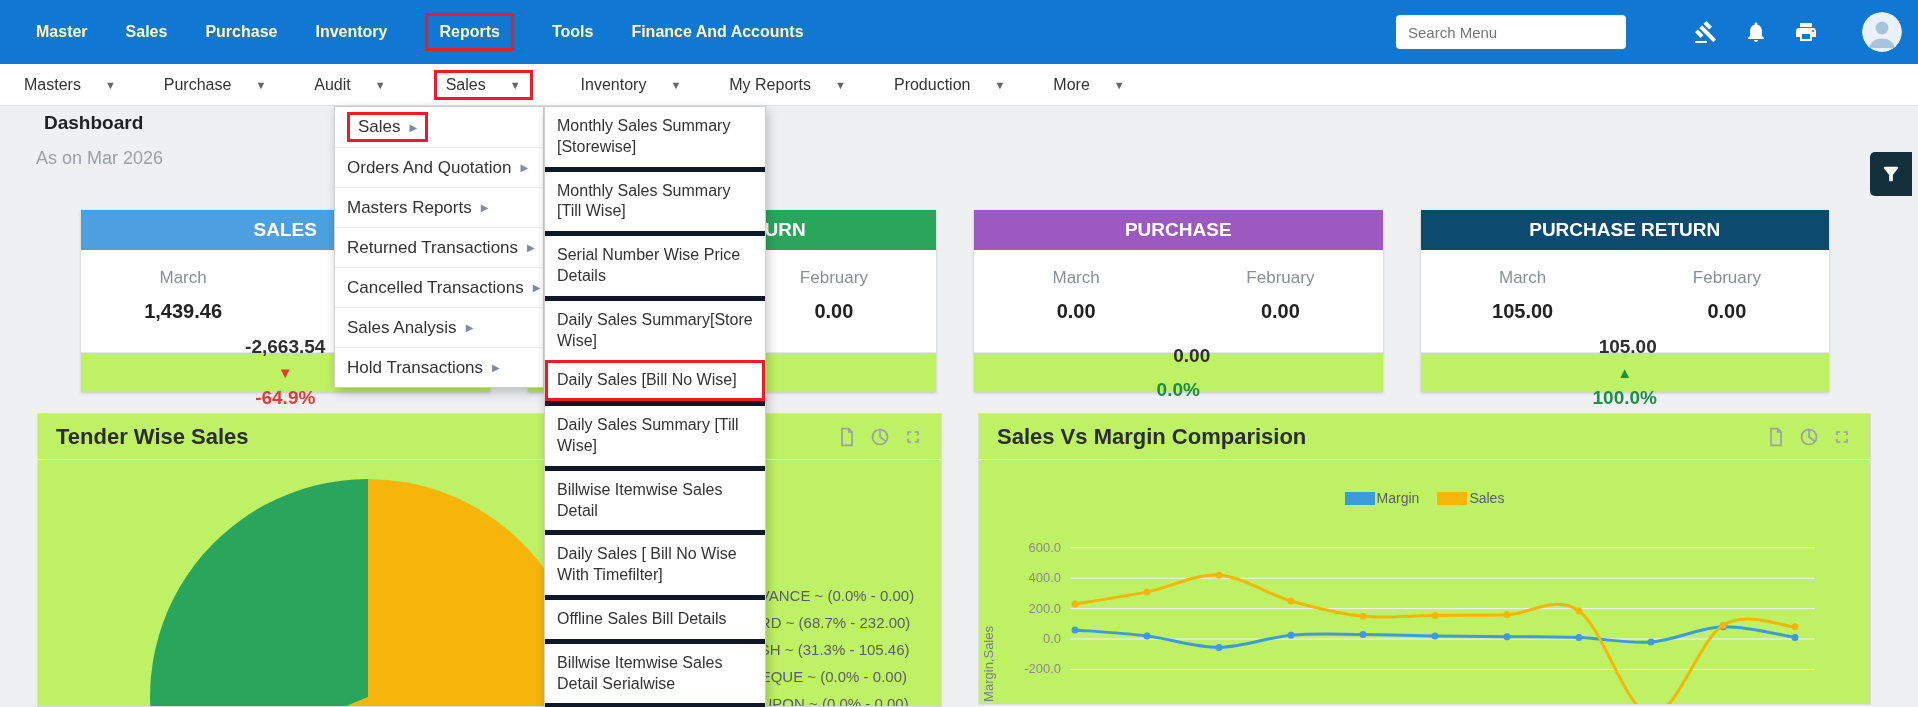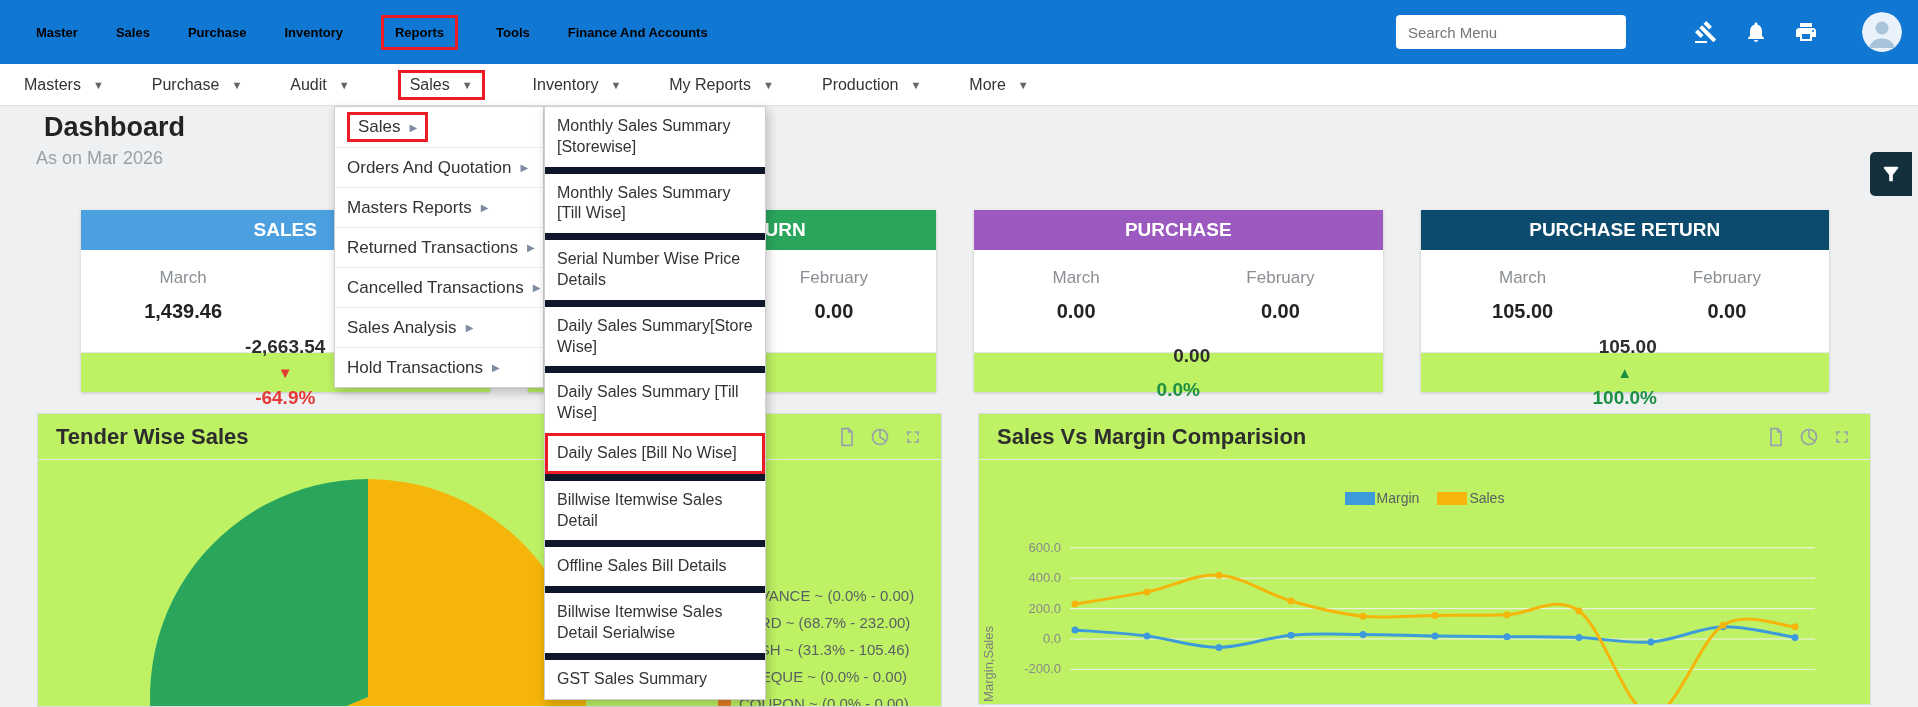--- a/index.html
+++ b/index.html
@@ -10,43 +10,43 @@
     background:#eef0f1;
   }
   .app { position:relative; width:1918px; height:707px; overflow:hidden; background:#eef0f1; }
 
   
   .topbar {
     position:absolute; top:0; left:0; width:1918px; height:64px;
     background:#1077d2; display:flex; align-items:center; padding:0 16px 0 36px; gap:38px;
     z-index:40;
   }
-  .topnav-item { color:#000000; font-size:13px; font-weight:700; cursor:pointer; white-space:nowrap; }
+  .topnav-item { color:#fef9c3; font-size:16px; font-weight:700; cursor:pointer; white-space:nowrap; }
   .redbox-top { border:3px solid #ec1c24; padding:7px 11px; display:inline-flex; align-items:center; }
   .search-input {
     margin-left:auto; width:230px; height:34px; border:none; border-radius:4px;
     padding:0 12px; font-size:15px; color:#444; outline:none;
     font-family:"Liberation Sans", sans-serif;
   }
   .top-icons { display:flex; align-items:center; gap:26px; margin-left:30px; }
   .top-icon { width:24px; height:24px; cursor:pointer; display:inline-flex; }
   .avatar { width:40px; height:40px; border-radius:50%; overflow:hidden; cursor:pointer; margin-left:6px; }
 
   
   .menubar {
     position:absolute; top:64px; left:0; width:1918px; height:42px;
     background:#fff; border-bottom:1px solid #dfe2e5;
     display:flex; align-items:center; padding:0 24px; gap:48px; z-index:39;
   }
-  .mb-item { display:inline-flex; align-items:center; gap:12px; color:#333; font-size:16px; cursor:pointer; white-space:nowrap; }
+  .mb-item { display:inline-flex; align-items:center; gap:24px; color:#333; font-size:16px; cursor:pointer; white-space:nowrap; }
   .mb-caret { font-size:11px; color:#666; }
   .redbox-mb { border:3px solid #ec1c24; padding:3px 9px; display:inline-flex; align-items:center; gap:7px; }
 
   
-  .page-title { position:absolute; left:44px; top:112px; font-size:27px; font-weight:700; color:#222; }
+  .page-title { position:absolute; left:44px; top:112px; font-size:19px; font-weight:700; color:#222; }
   .page-subtitle { position:absolute; left:36px; top:148px; font-size:18px; color:#9aa0a6; }
   .filter-btn {
     position:absolute; right:6px; top:152px; width:42px; height:44px;
     background:#15303d; border:none; border-radius:5px 0 0 5px; cursor:pointer;
     display:flex; align-items:center; justify-content:center; z-index:30;
   }
 
   
   .cards { position:absolute; top:210px; left:81px; width:1748px; display:flex; gap:38px; }
   .card { flex:1; background:#fff; box-shadow:0 1px 3px rgba(0,0,0,.18); }
@@ -93,21 +93,21 @@
 
   
   .menu { position:absolute; top:106px; background:#fff; border:1px solid #cfcfcf; box-shadow:2px 4px 10px rgba(0,0,0,.22); z-index:50; }
   .menu-l1 { left:334px; width:210px; }
   .menu-l2 { left:544px; width:222px; }
   .m1-item { height:40px; display:flex; align-items:center; padding:0 12px; gap:9px; font-size:17px; color:#333; cursor:pointer; white-space:nowrap; }
   .m1-item + .m1-item { border-top:1px solid #ededed; }
   .m1-arrow { font-size:10px; color:#7e8ba0; }
   .redbox-m1 { border:3px solid #ec1c24; padding:2px 8px; display:inline-flex; align-items:center; gap:9px; }
   .m2-item { padding:9px 12px; font-size:16px; line-height:1.3; color:#333; cursor:pointer; }
-  .m2-item + .m2-item { border-top:7px solid #0f172a; }
+  .m2-item + .m2-item { border-top:5px solid #0f172a; }
   .m2-item.highlight { border:3px solid #ec1c24; padding:7px 9px; }
 </style>
 </head>
 <body>
 
 <div class="app">
 
   <header class="topbar">
     <span class="topnav-item">Master</span>
     <span class="topnav-item">Sales</span>
@@ -429,21 +429,22 @@
         <span>Hold Transactions</span>
         <span class="m1-arrow">▶</span>
       </div>
   </div>
 
   <div class="menu menu-l2">
     <div class="m2-item">Monthly Sales Summary [Storewise]</div>
     <div class="m2-item">Monthly Sales Summary [Till Wise]</div>
     <div class="m2-item">Serial Number Wise Price Details</div>
     <div class="m2-item">Daily Sales Summary[Store Wise]</div>
+    <div class="m2-item highlight">Daily Sales [Bill No Wise]</div>
     <div class="m2-item">Daily Sales Summary [Till Wise]</div>
-    <div class="m2-item highlight">Daily Sales [Bill No Wise]</div>
     <div class="m2-item">Billwise Itemwise Sales Detail</div>
+    <div class="m2-item">Daily Sales [ Bill No Wise With Timefilter]</div>
     <div class="m2-item">Offline Sales Bill Details</div>
     <div class="m2-item">Billwise Itemwise Sales Detail Serialwise</div>
     <div class="m2-item">GST Sales Summary</div>
   </div>
 
 </div>
 
 </body></html>

